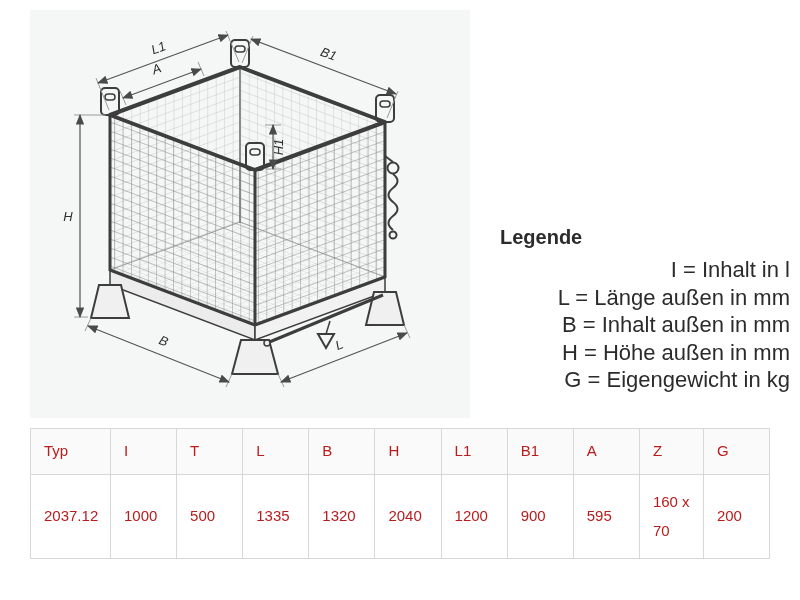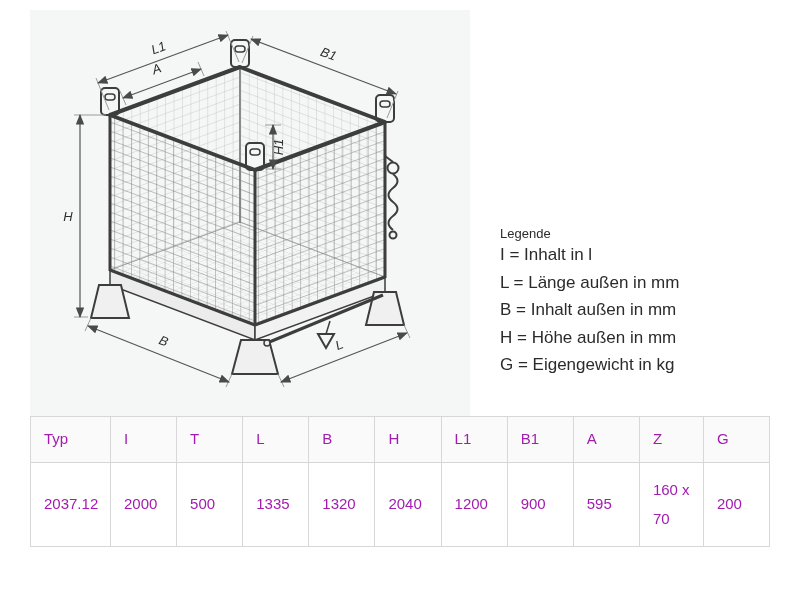--- a/index.html
+++ b/index.html
@@ -9,28 +9,28 @@
 
   
   .drawing-area {
     position:absolute; left:30px; top:10px; width:440px; height:408px;
     background:#f5f6f6;
   }
   .drawing-area svg { display:block; width:100%; height:100%; }
 
   
   .legend { position:absolute; left:500px; top:226px; width:290px; color:#2b2b2b; }
-  .legend-title { font-size:13px; font-weight:400; margin-bottom:0; }
-  .legend-item { font-size:17px; line-height:27.5px; white-space:nowrap; }
+  .legend-title { font-size:20px; font-weight:700; margin-bottom:7px; }
+  .legend-item { font-size:22px; line-height:27.5px; white-space:nowrap;text-align:right; }
 
   
   .spec-table {
-    position:absolute; left:30px; top:416px; width:740px;
+    position:absolute; left:30px; top:428px; width:740px;
     border-collapse:collapse; table-layout:fixed;
-    font-size:15px; color:#a21caf;
+    font-size:15px; color:#b91c1c;
   }
   .spec-table th, .spec-table td {
     border:1px solid #d7d7d7; text-align:left; font-weight:400;
     padding:0 4px 0 13px; vertical-align:middle; line-height:1.9;
   }
   .spec-table thead tr { height:46px; background:#fafafa; }
   .spec-table tbody tr { height:84px; background:#ffffff;margin-top:20px; }
 
   .dim-label { font-size:13px; font-style:italic; fill:#2f2f2f; }
 </style>
@@ -215,21 +215,21 @@
         <th>L1</th>
         <th>B1</th>
         <th>A</th>
         <th>Z</th>
         <th>G</th>
       </tr>
     </thead>
     <tbody>
       <tr>
         <td>2037.12</td>
-        <td>2000</td>
+        <td>1000</td>
         <td>500</td>
         <td>1335</td>
         <td>1320</td>
         <td>2040</td>
         <td>1200</td>
         <td>900</td>
         <td>595</td>
         <td>160 x 70</td>
         <td>200</td>
       </tr>

